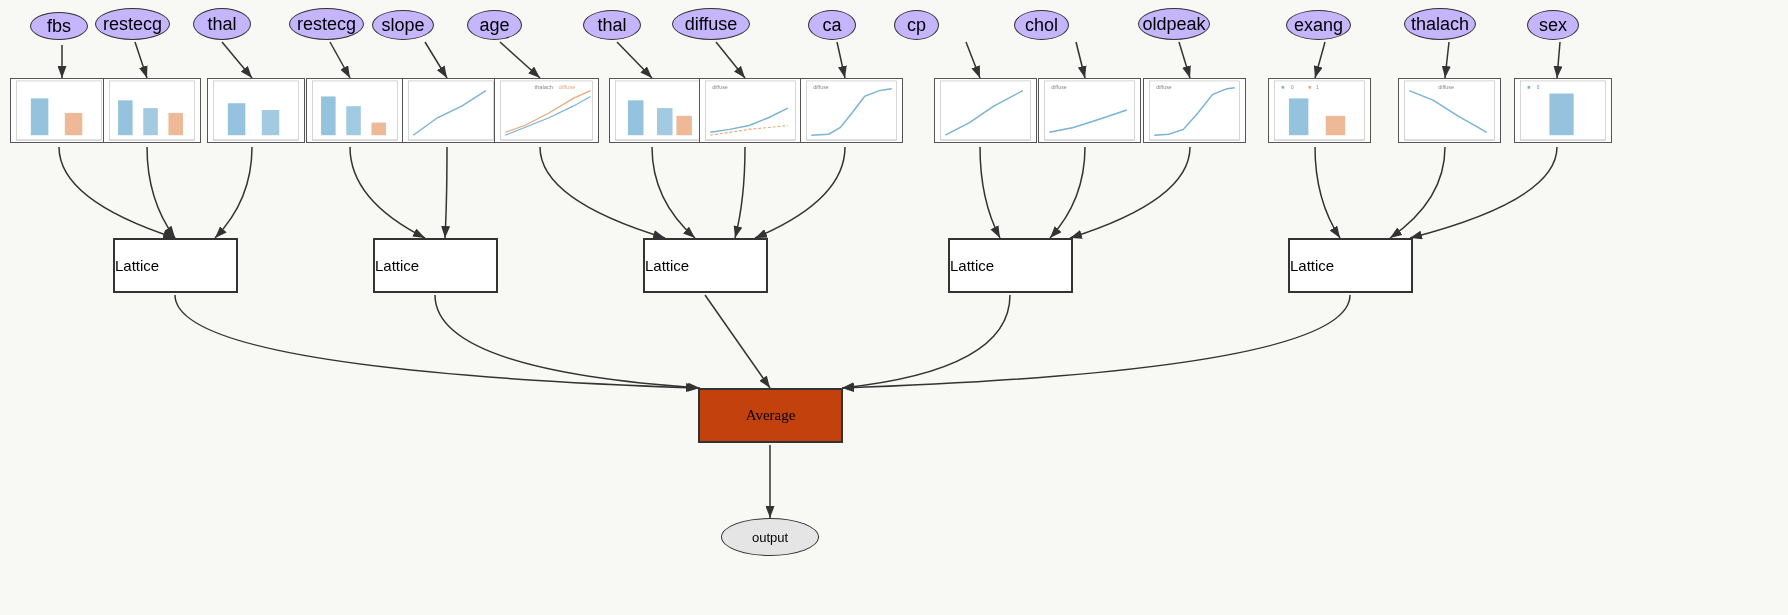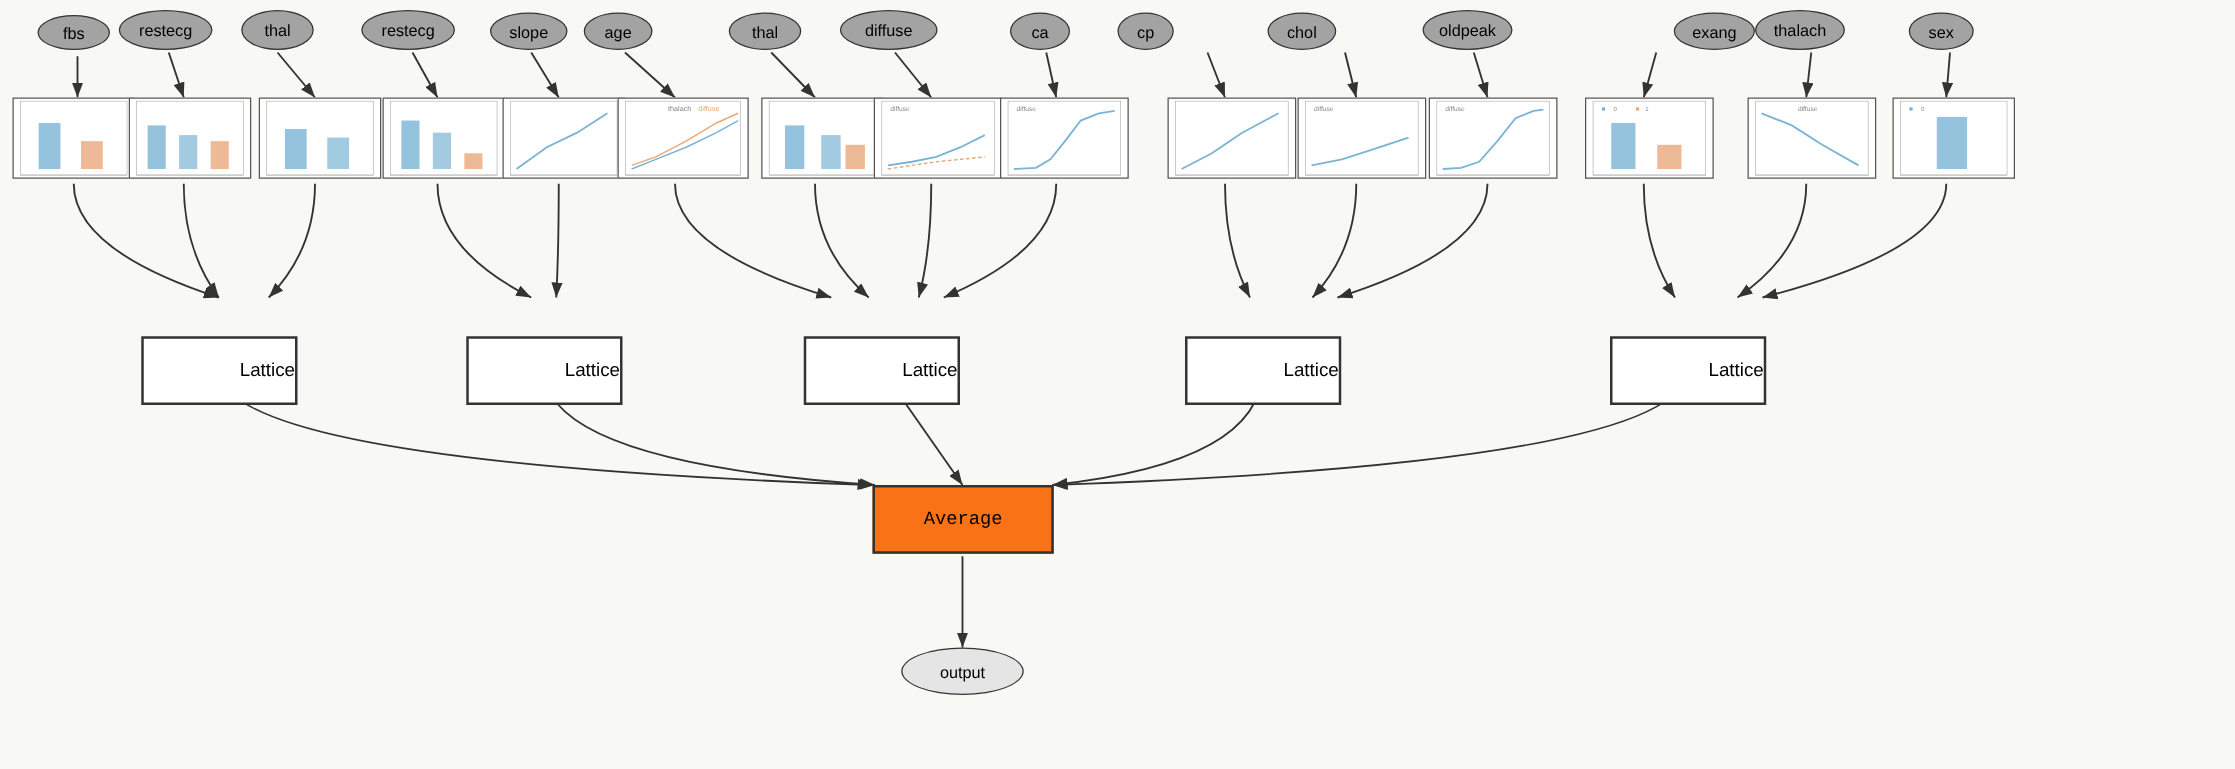--- a/index.html
+++ b/index.html
@@ -16,61 +16,60 @@
       position: relative;
       width: 1788px;
       height: 615px;
     }
 
     
     .ellipse-node {
       position: absolute;
       border: 1.5px solid #333;
       border-radius: 50%;
-      background: #a3a3a3;
+      background: #c4b5fd;
       display: flex;
       align-items: center;
       justify-content: center;
-      font-size: 13px;
+      font-size: 18px;
       font-family: Arial, sans-serif;
     }
 
     
     .chart-box {
       position: absolute;
       border: 1.5px solid #555;
       background: white;
       display: flex;
       align-items: center;
       justify-content: center;
     }
 
     
     .lattice-box {
       position: absolute;
       border: 2px solid #333;
       background: white;
       display: flex;
       align-items: center;
-      justify-content: flex-end;
+      justify-content: flex-start;
       font-size: 15px;
       font-family: Arial, sans-serif;
-      margin-top: 31px;
     }
 
     
     .average-box {
       position: absolute;
       border: 2px solid #333;
-      background: #f97316;
+      background: #c2410c;
       display: flex;
       align-items: center;
       justify-content: center;
       font-size: 15px;
-      font-family: Liberation Mono, monospace;
+      font-family: Liberation Serif, serif;
     }
 
     
     .output-ellipse {
       position: absolute;
       border: 1.5px solid #333;
       border-radius: 50%;
       background: #e5e5e5;
       display: flex;
       align-items: center;
@@ -184,21 +183,21 @@
   </div>
   <div class="ellipse-node" style="left:95px;top:8px;width:75px;height:32px;">
     <span>restecg</span>
   </div>
   <div class="ellipse-node" style="left:193px;top:8px;width:58px;height:32px;">
     <span>thal</span>
   </div>
   <div class="ellipse-node" style="left:289px;top:8px;width:75px;height:32px;">
     <span>restecg</span>
   </div>
-  <div class="ellipse-node" style="left:392px;top:10px;width:62px;height:30px;">
+  <div class="ellipse-node" style="left:372px;top:10px;width:62px;height:30px;">
     <span>slope</span>
   </div>
   <div class="ellipse-node" style="left:467px;top:10px;width:55px;height:30px;">
     <span>age</span>
   </div>
   <div class="ellipse-node" style="left:583px;top:10px;width:58px;height:30px;">
     <span>thal</span>
   </div>
   <div class="ellipse-node" style="left:672px;top:8px;width:78px;height:32px;">
     <span>diffuse</span>
@@ -208,21 +207,21 @@
   </div>
   <div class="ellipse-node" style="left:894px;top:10px;width:45px;height:30px;">
     <span>cp</span>
   </div>
   <div class="ellipse-node" style="left:1014px;top:10px;width:55px;height:30px;">
     <span>chol</span>
   </div>
   <div class="ellipse-node" style="left:1138px;top:8px;width:72px;height:32px;">
     <span>oldpeak</span>
   </div>
-  <div class="ellipse-node" style="left:1339px;top:10px;width:65px;height:30px;">
+  <div class="ellipse-node" style="left:1286px;top:10px;width:65px;height:30px;">
     <span>exang</span>
   </div>
   <div class="ellipse-node" style="left:1404px;top:8px;width:72px;height:32px;">
     <span>thalach</span>
   </div>
   <div class="ellipse-node" style="left:1527px;top:10px;width:52px;height:30px;">
     <span>sex</span>
   </div>
 
   <div class="chart-box" style="left:10px;top:78px;width:98px;height:65px;">

